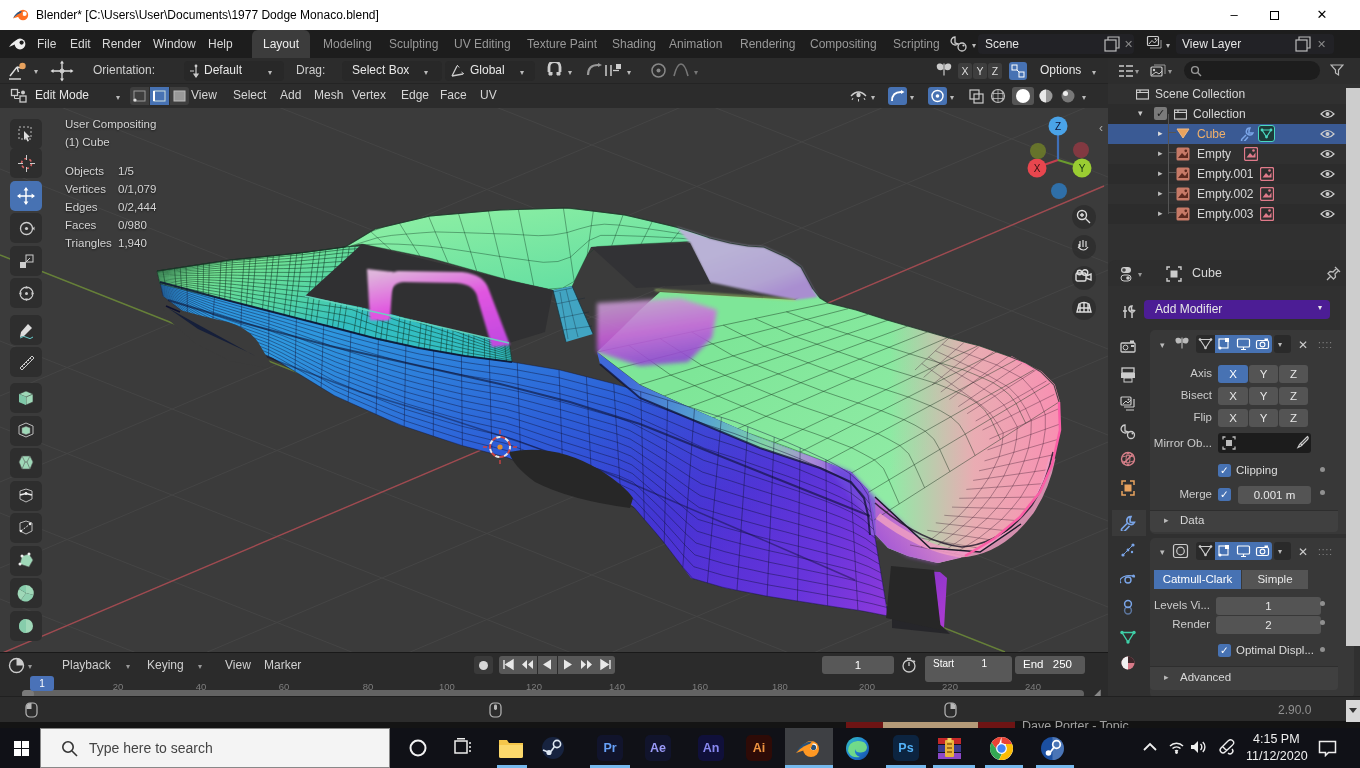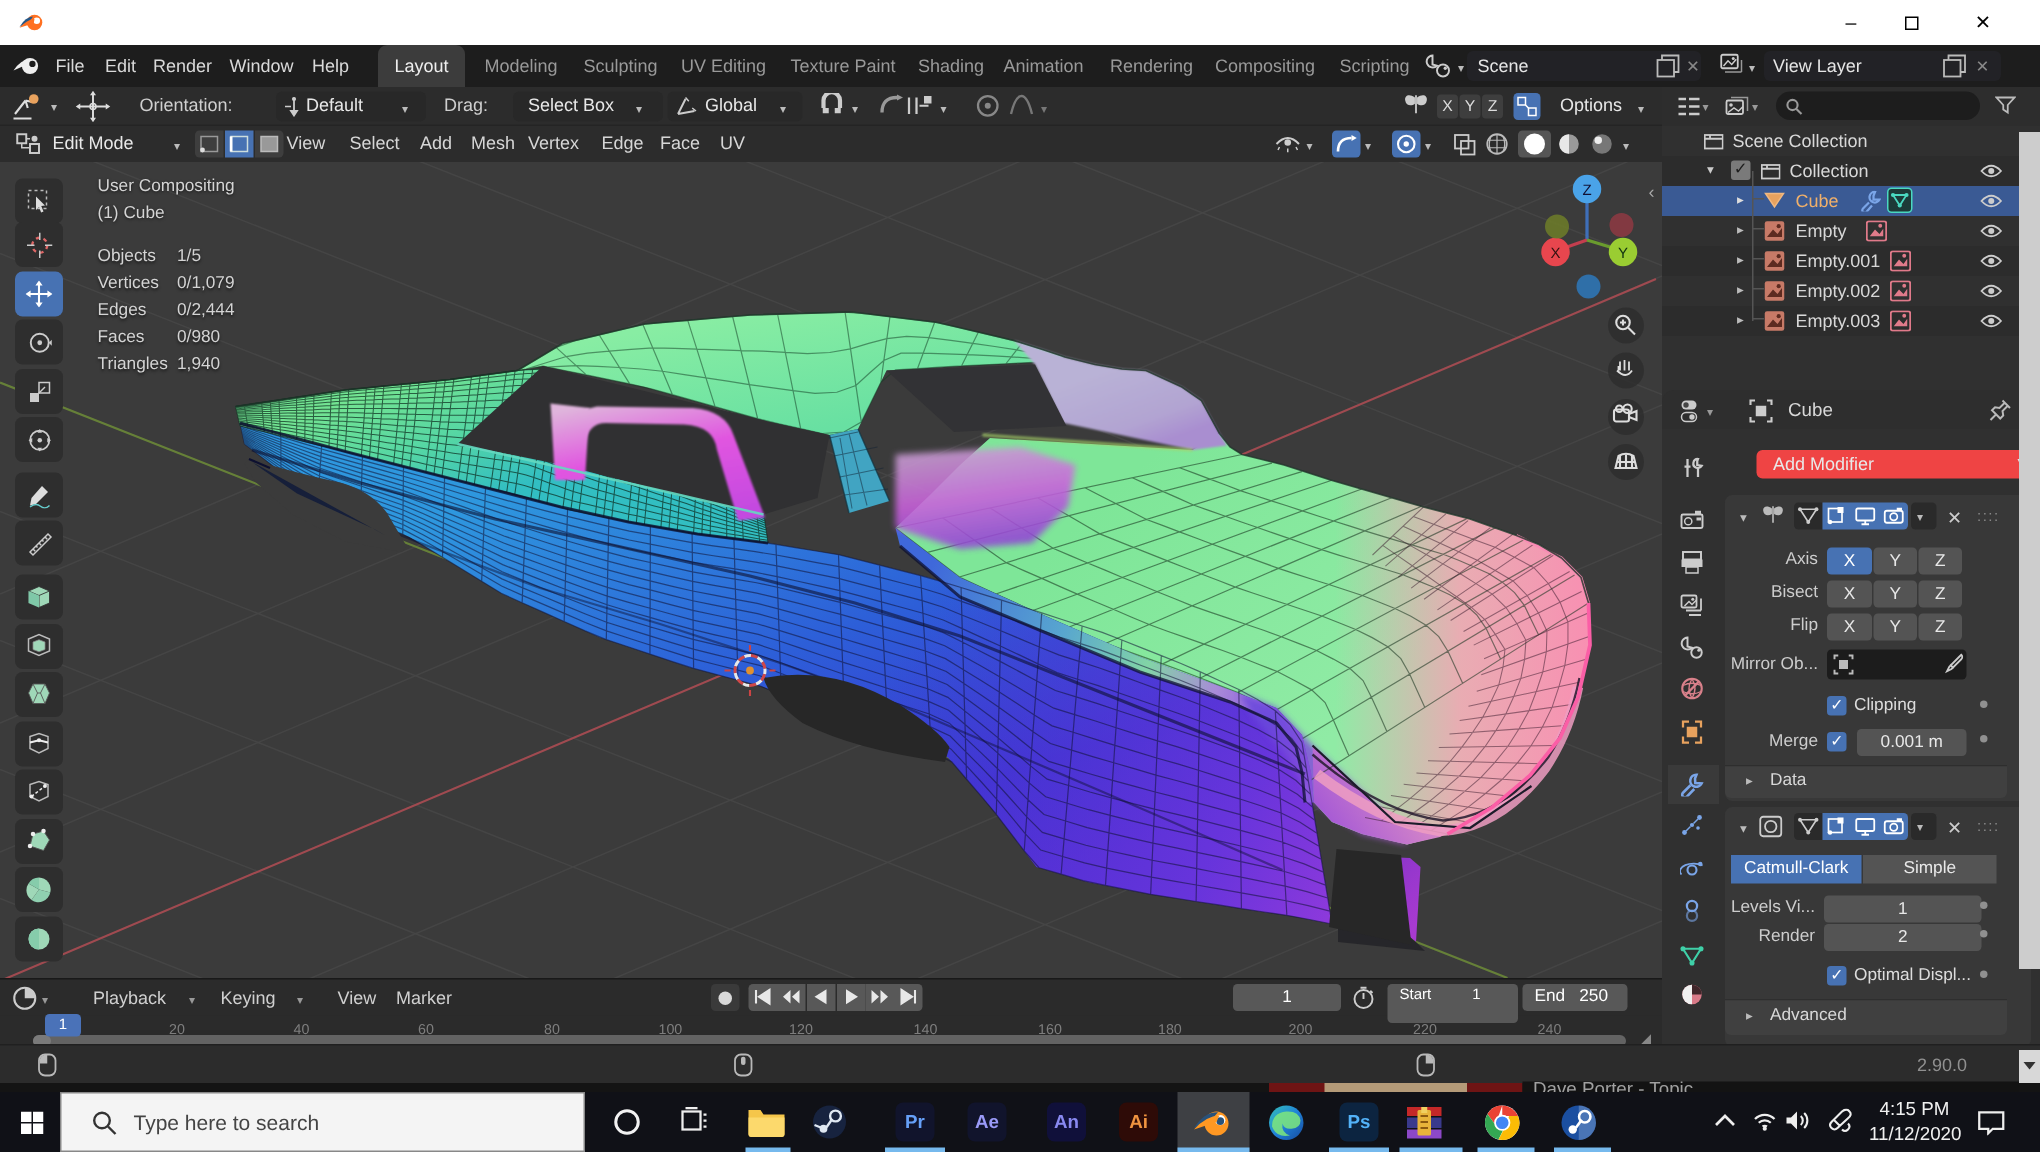--- a/index.html
+++ b/index.html
@@ -55,20 +55,21 @@
 </style></head><body>
 <div id="page">
 
 <div id="title" class="abs">
  <svg class="abs" style="left:12px;top:7px" width="18" height="16" viewBox="0 0 18 16">
   <circle cx="11" cy="8" r="5.2" fill="#ff7021"></circle>
         <circle cx="12.5" cy="6.8" r="2.2" fill="#fff"></circle>
   <path d="M1,11 Q5,4 10,4 L8,7 Z" fill="#265787"></path>
         <path d="M1,11.5 Q6,6 11,5.5 L10.5,8.5 Z" fill="#ff7021"></path>
  </svg>
+ <div class="abs txt">Blender* [C:\Users\User\Documents\1977 Dodge Monaco.blend]</div>
  <div class="abs winbtn" style="left:1211px">–</div>
  <div class="abs" style="left:1270px;top:11px;width:9px;height:9px;border:1.2px solid #000"></div>
  <div class="abs winbtn" style="left:1299px">✕</div>
 </div>
 
 <div id="row2" class="abs">
  <svg class="abs" style="left:8px;top:5px" width="20" height="18" viewBox="0 0 20 18">
    <circle cx="12" cy="9" r="5.4" fill="#eee"></circle>
         <circle cx="13.6" cy="7.6" r="2.1" fill="#1d1d1d"></circle>
    <path d="M1,12 Q6,4.5 12,4.5 L10,8 Z" fill="#eee"></path>
@@ -648,21 +649,21 @@
           <circle cx="8" cy="13" r="1.7" fill="#3fd0a8"></circle>
         </svg>
       </div>
 <div class="abs" style="left:4px;top:592px;width:34px;height:26px;">
         <svg style="position:absolute;left:8px;top:5px" width="16" height="16" viewBox="0 0 16 16">
           <circle cx="8" cy="8" r="6.5" fill="#d87a88"></circle>
           <path d="M8,1.5 a6.5,6.5 0 0 0 0,13 Z" fill="#f0f0f0"></path>
           <path d="M8,8 L8,1.5 a6.5,6.5 0 0 1 6.5,6.5 Z" fill="#40262a"></path>
         </svg>
       </div>
-<div class="abs" style="left:63px;top:242px;width:186px;height:19px;background:#ef4444;border-radius:4px;color:#e8e8e8;font-size:12px">
+<div class="abs" style="left:36px;top:242px;width:186px;height:19px;background:#4c1d95;border-radius:4px;color:#e8e8e8;font-size:12px">
         <span style="position:absolute;left:11px;top:2px">Add Modifier</span>
         <span style="position:absolute;right:8px;top:3px;font-size:8px">▾</span>
       </div>
 <div class="panel" style="left:42px;top:272px;height:204px"></div>
 <div class="abs" style="left:52px;top:282px;color:#bbb;font-size:9px">▾</div>
 <svg class="abs" style="left:66px;top:278px" width="16" height="15" viewBox="0 0 16 15">
         <path d="M7.3,3 C3.9,0.5 1,1.7 1.5,4.7 C2,7.9 5,8.2 7.3,6.6 Z M8.7,3 C12.1,0.5 15,1.7 14.5,4.7 C14,7.9 11,8.2 8.7,6.6 Z" fill="#bbb"></path>
         <path d="M8,1.5 V12.5" stroke="#bbb" stroke-width="1.1"></path>
       </svg>
 <div class="abs" style="left:88px;top:277px;width:19px;height:18px;background:#2a2a2a;border-radius:3px 0 0 3px"></div>
@@ -748,21 +749,21 @@
 <svg class="abs" style="left:147px;top:486px" width="15" height="14" viewBox="0 0 15 14">
         <rect x="1.5" y="3.5" width="12" height="8" rx="1.5" fill="none" stroke="#fff" stroke-width="1.2"></rect>
         <circle cx="7.5" cy="7.5" r="2.4" fill="none" stroke="#fff" stroke-width="1.1"></circle>
         <rect x="9.5" y="1.5" width="3.5" height="2" fill="#fff"></rect>
       </svg>
 <div class="abs" style="left:166px;top:484px;width:17px;height:18px;background:#2a2a2a;border-radius:3px"></div>
 <div class="abs" style="left:170px;top:489px;color:#bbb;font-size:8px">▾</div>
 <div class="abs" style="left:190px;top:487px;color:#ccc;font-size:12px">✕</div>
 <div class="abs" style="left:210px;top:488px;color:#888;font-size:10px;letter-spacing:1px">::::</div>
 <div class="btn blue" style="left:46px;top:512px;width:87px;height:19px;line-height:19px;border-radius:0px;font-size:11.5px">Catmull-Clark</div>
-      <div class="btn" style="left:134px;top:512px;width:89px;height:19px;line-height:19px;border-radius:0px;font-size:11.5px">Simple</div>
+      <div class="btn" style="left:134px;top:512px;width:66px;height:19px;line-height:19px;border-radius:0px;font-size:11.5px">Simple</div>
 <div class="plabel" style="left:-18px;top:541px;width:120px">Levels Vi...</div>
       <div class="btn" style="left:108px;top:539px;width:105px;height:18px;line-height:18px;border-radius:3px;font-size:11.5px">1</div>
 <div class="plabel" style="left:-18px;top:560px;width:120px">Render</div>
       <div class="btn" style="left:108px;top:558px;width:105px;height:18px;line-height:18px;border-radius:3px;font-size:11.5px">2</div>
       <div class="abs" style="left:212px;top:562px;width:5px;height:5px;border-radius:50%;background:#909090"></div>
       <div class="abs" style="left:212px;top:543px;width:5px;height:5px;border-radius:50%;background:#909090"></div>
 <div class="chk" style="left:110px;top:586px">✓</div>
       <div class="abs" style="left:128px;top:586px;color:#ddd;font-size:11.5px">Optimal Displ...</div>
       <div class="abs" style="left:212px;top:589px;width:5px;height:5px;border-radius:50%;background:#909090"></div>
 <div class="abs" style="left:42px;top:608px;width:188px;height:24px;background:#404040;border-radius:0 0 4px 4px;border-top:1px solid #2e2e2e"></div>

